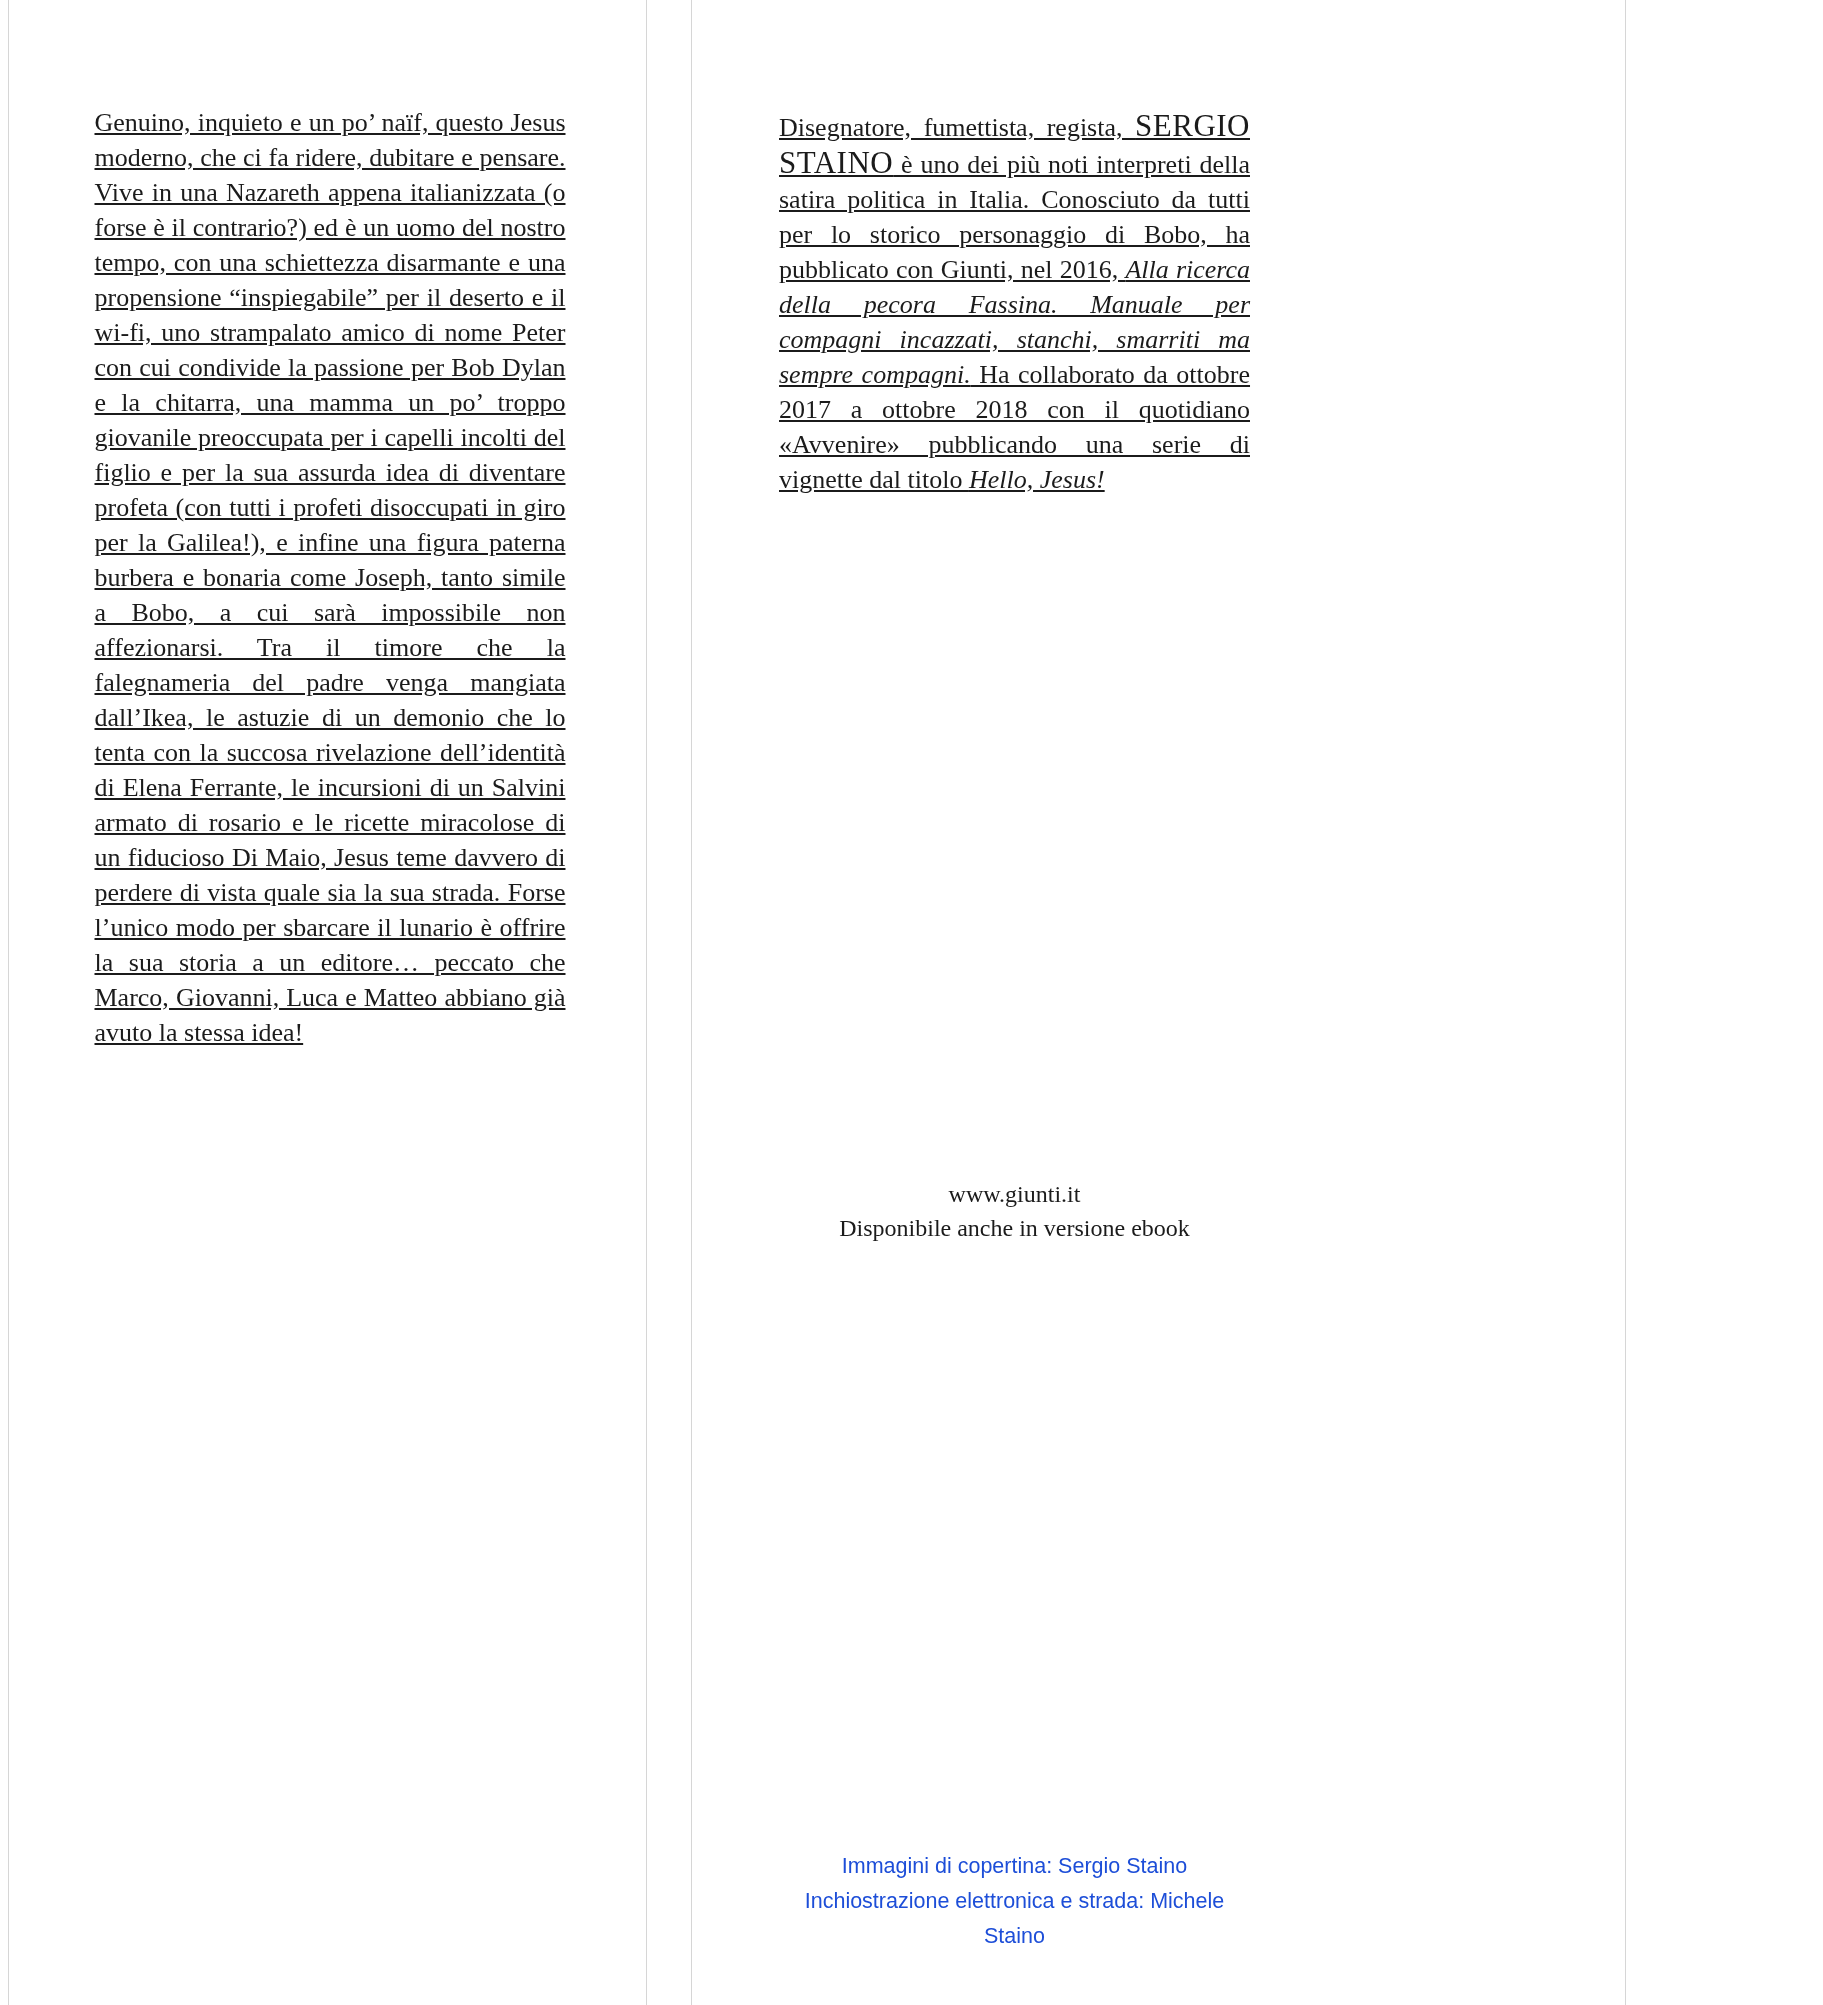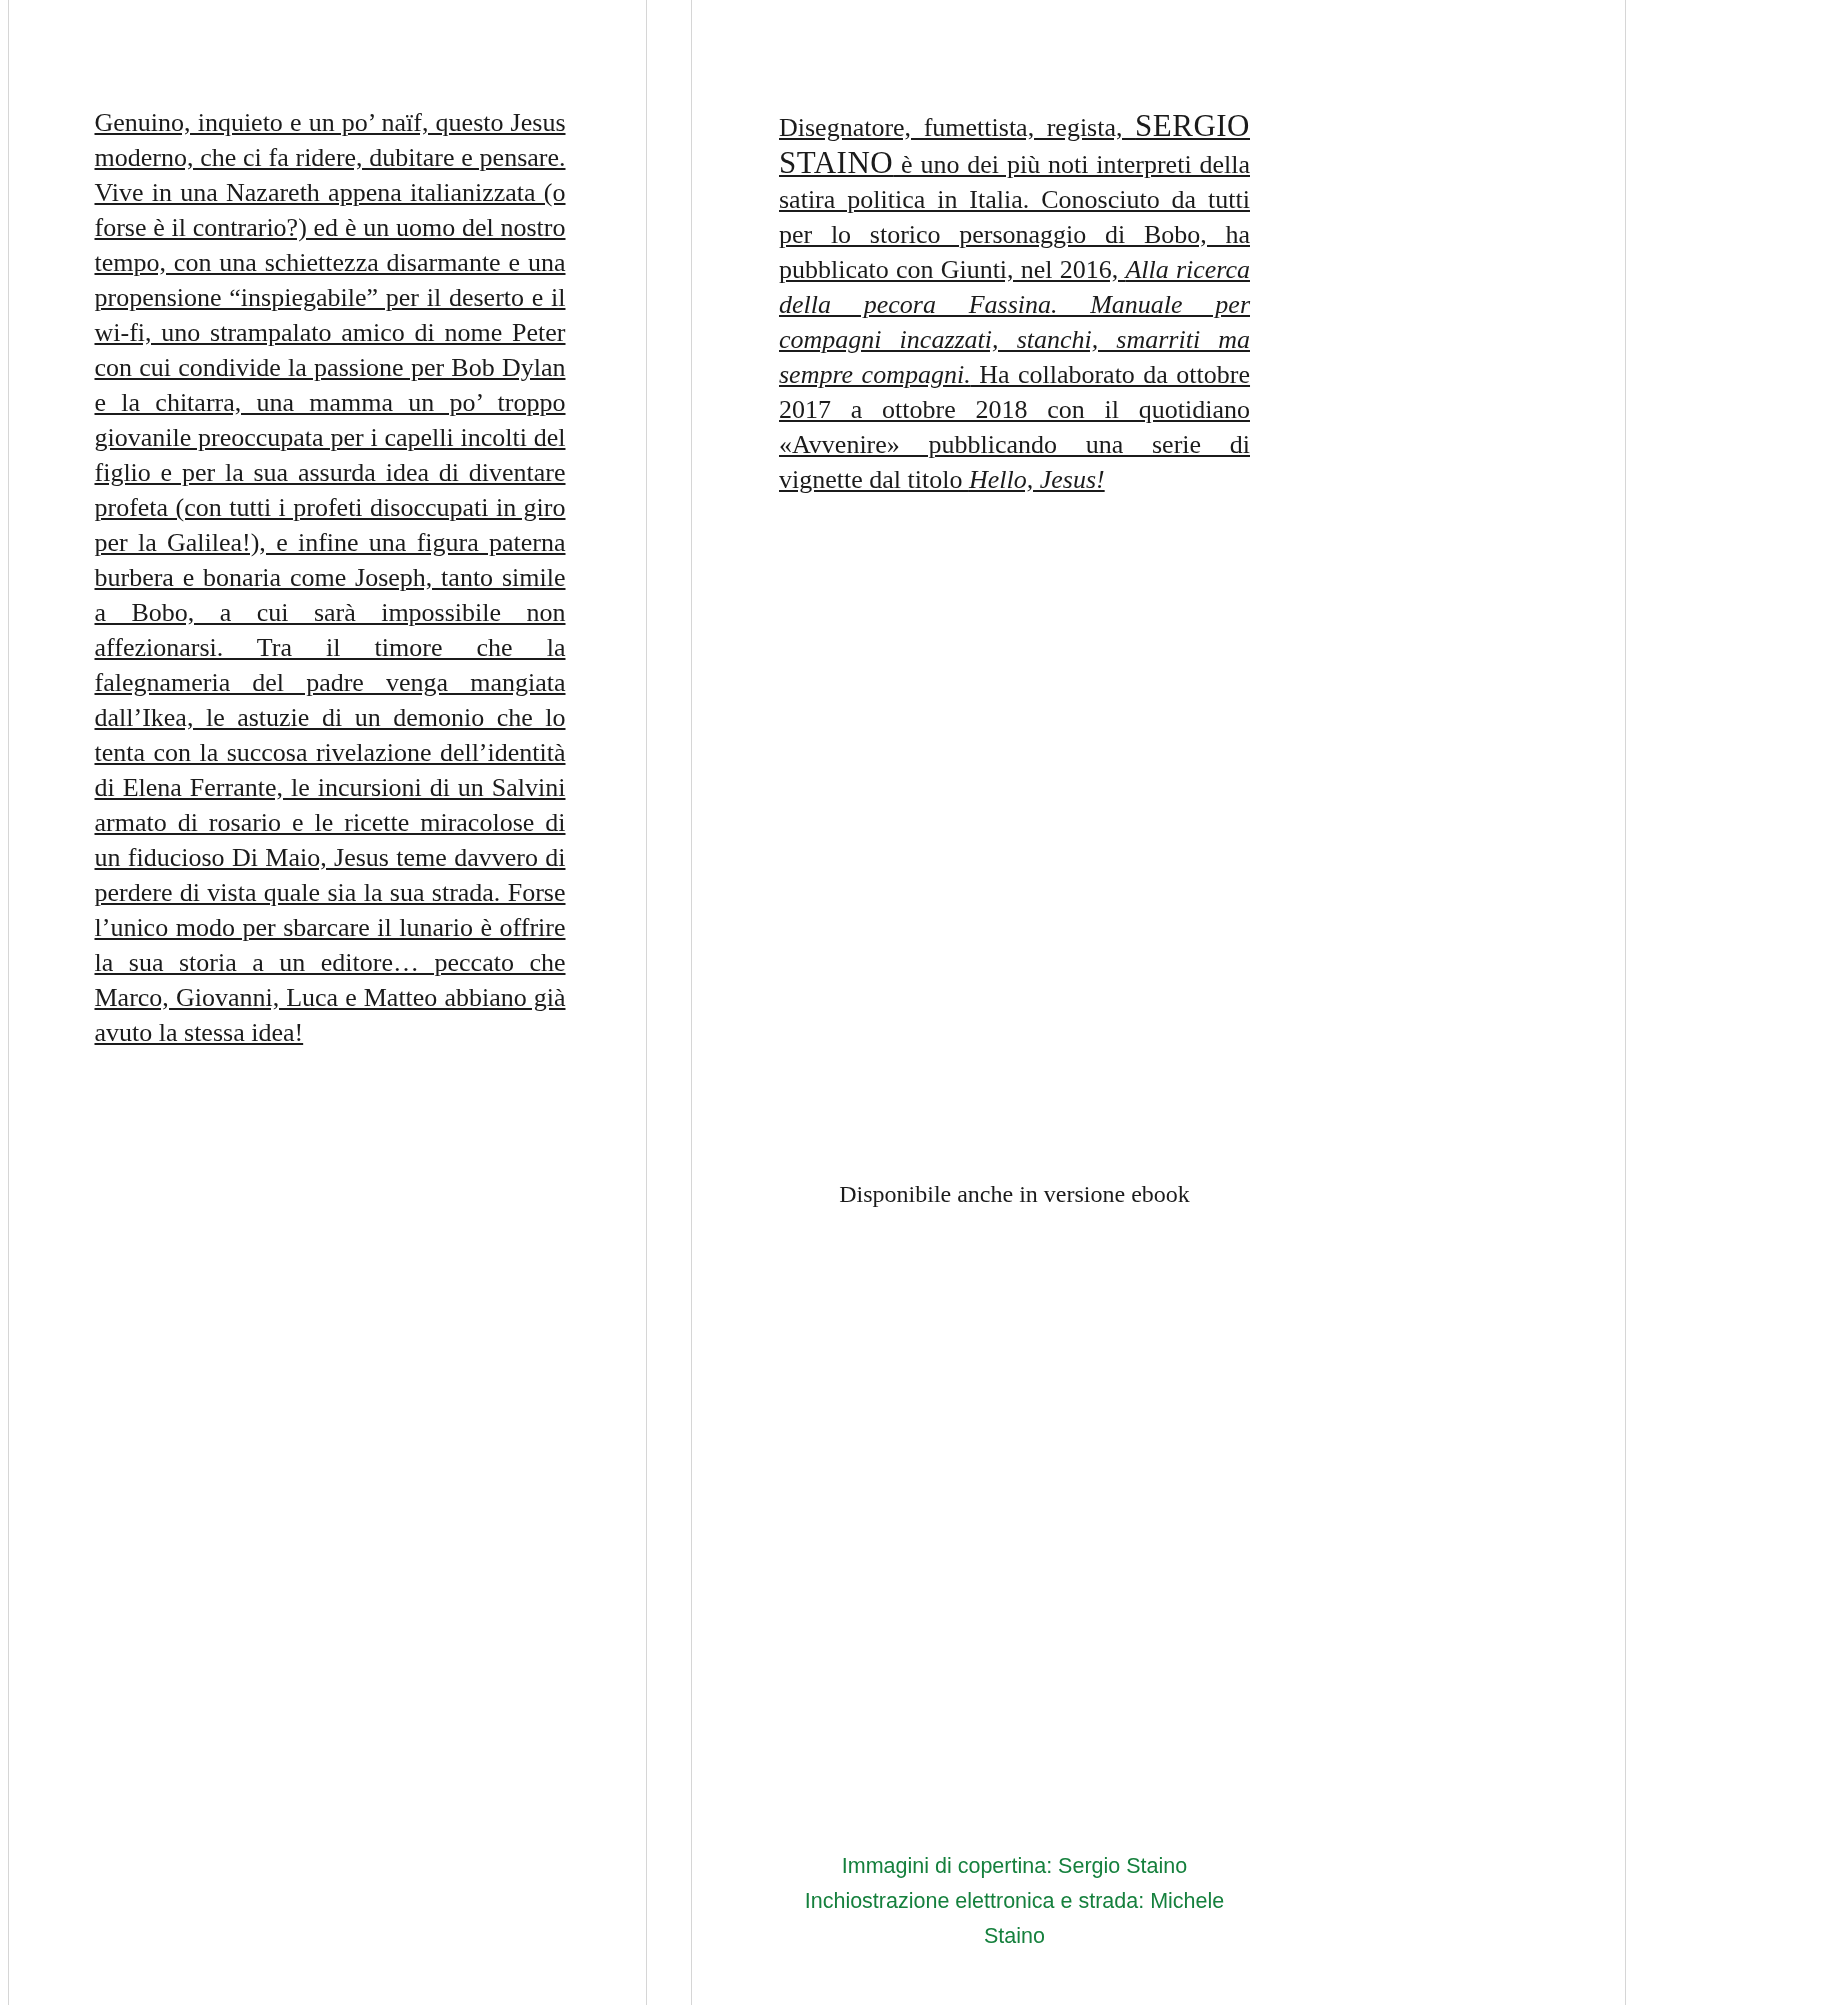--- a/index.html
+++ b/index.html
@@ -70,38 +70,39 @@
   .center-block p { margin: 0; }
   .credits {
     position: absolute;
     top: 1849px;
     left: 87px;
     width: 471px;
     text-align: center;
     font-family: "Liberation Sans", sans-serif;
     font-size: 21.5px;
     line-height: 35px;
-    color: #15803d;
+    color: #1d4ed8;
   }
   .credits p { margin: 0; }
 </style>
 </head>
 <body>
 
 <div class="sheet">
 
   <section class="panel left">
     <p class="flap-text" lang="it">Genuino, inquieto e un po’ naïf, questo Jesus moderno, che ci fa ridere, dubitare e pensare. Vive in una Nazareth appena italianizzata (o forse è il contrario?) ed è un uomo del nostro tempo, con una schiettezza disarmante e una propensione “inspiegabile” per il deserto e il wi-fi, uno strampalato amico di nome Peter con cui condivide la passione per Bob Dylan e la chitarra, una mamma un po’ troppo giovanile preoccupata per i capelli incolti del figlio e per la sua assurda idea di diventare profeta (con tutti i profeti disoccupati in giro per la Galilea!), e infine una figura paterna burbera e bonaria come Joseph, tanto simile a Bobo, a cui sarà impossibile non affezionarsi. Tra il timore che la falegnameria del padre venga mangiata dall’Ikea, le astuzie di un demonio che lo tenta con la succosa rivelazione dell’identità di Elena Ferrante, le incursioni di un Salvini armato di rosario e le ricette miracolose di un fiducioso Di Maio, Jesus teme davvero di perdere di vista quale sia la sua strada. Forse l’unico modo per sbarcare il lunario è offrire la sua storia a un editore… peccato che Marco, Giovanni, Luca e Matteo abbiano già avuto la stessa idea!</p>
   </section>
 
   <section class="panel right">
 
     <p class="flap-text" lang="it"><span>Disegnatore, fumettista, regista, </span><span class="author-name">SERGIO STAINO</span><span> è uno dei più noti interpreti della satira politica in Italia. Conosciuto da tutti per lo storico personaggio di Bobo, ha pubblicato con Giunti, nel 2016, </span><em>Alla ricerca della pecora Fassina. Manuale per compagni incazzati, stanchi, smarriti ma sempre compagni.</em><span> Ha collaborato da ottobre 2017 a ottobre 2018 con il quotidiano «Avvenire» pubblicando una serie di vignette dal titolo </span><em>Hello, Jesus!</em></p>
 
     <div class="center-block">
+      <p>www.giunti.it</p>
       <p>Disponibile anche in versione ebook</p>
     </div>
 
     <div class="credits">
       <p>Immagini di copertina: Sergio Staino</p>
       <p>Inchiostrazione elettronica e strada: Michele Staino</p>
     </div>
 
   </section>
 

